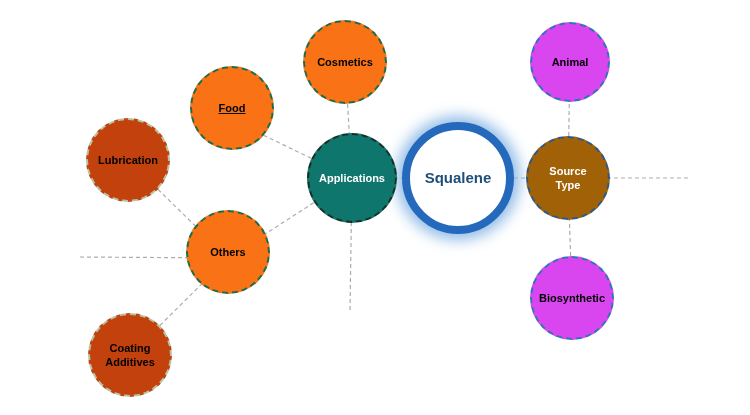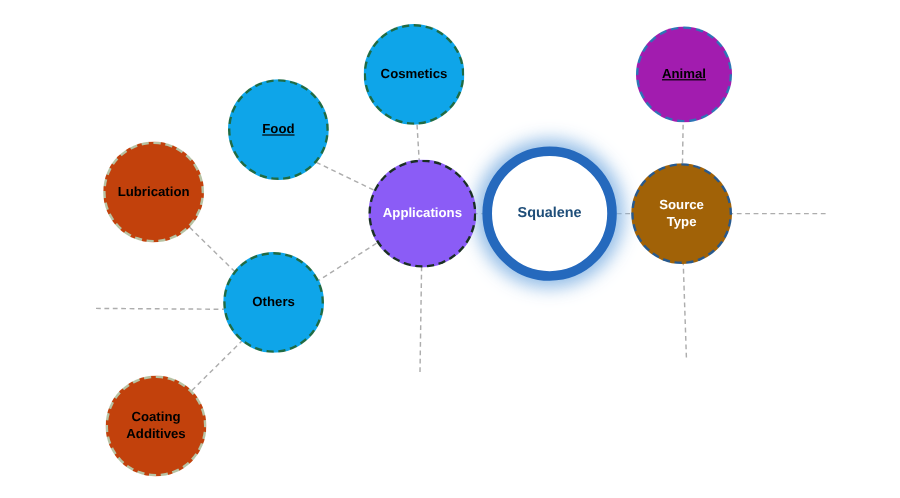--- a/index.html
+++ b/index.html
@@ -20,31 +20,31 @@
     align-items: center;
     justify-content: center;
     text-align: center;
     font-weight: bold;
     font-size: 11px;
     line-height: 1.3;
     color: #000000;
     box-sizing: border-box;
     padding: 8px;
   }
-  .node--green     { background: #0ea5e9; border: 2px dashed #1f6b44; }
-  .node--darkgreen { background: #8b5cf6; border: 2px dashed #1a2f24; color: #ffffff; }
+  .node--green     { background: #f97316; border: 2px dashed #1f6b44; }
+  .node--darkgreen { background: #0f766e; border: 2px dashed #1a2f24; color: #ffffff; }
   .node--pale      { background: #c2410c; border: 2px dashed #b7c2a3; }
   .node--blue      { background: #a16207; border: 2px dashed #28598c; color: #ffffff; }
-  .node--lightblue { background: #a21caf; border: 2px dashed #2e75b6; text-decoration: underline; }
+  .node--lightblue { background: #d946ef; border: 2px dashed #2e75b6; }
   .node--center {
     background: #ffffff;
     border: 8px solid #2569bd;
     box-shadow: 0 0 14px 6px rgba(128, 178, 227, 0.85);
     color: #1f4e79;
-    font-size: 12px;
+    font-size: 15px;
   }
 </style>
 </head>
 <body>
 
 <div class="canvas">
 
   <svg class="connectors" width="750" height="415" viewBox="0 0 750 415">
     <g stroke="#adadad" stroke-width="1.2" stroke-dasharray="4 3" fill="none">
       <line x1="345" y1="62" x2="352" y2="178"></line>
@@ -94,14 +94,17 @@
 
   <div class="node node--blue" style="left:526px; top:136px; width:84px; height:84px;">
     <span>Source Type</span>
   </div>
 
   <div class="node node--lightblue" style="left:530px; top:22px; width:80px; height:80px;">
     <span>Animal</span>
   </div>
 
 
+  <div class="node node--lightblue" style="left:530px; top:256px; width:84px; height:84px;">
+    <span>Biosynthetic</span>
+  </div>
 
 </div>
 
 </body></html>

